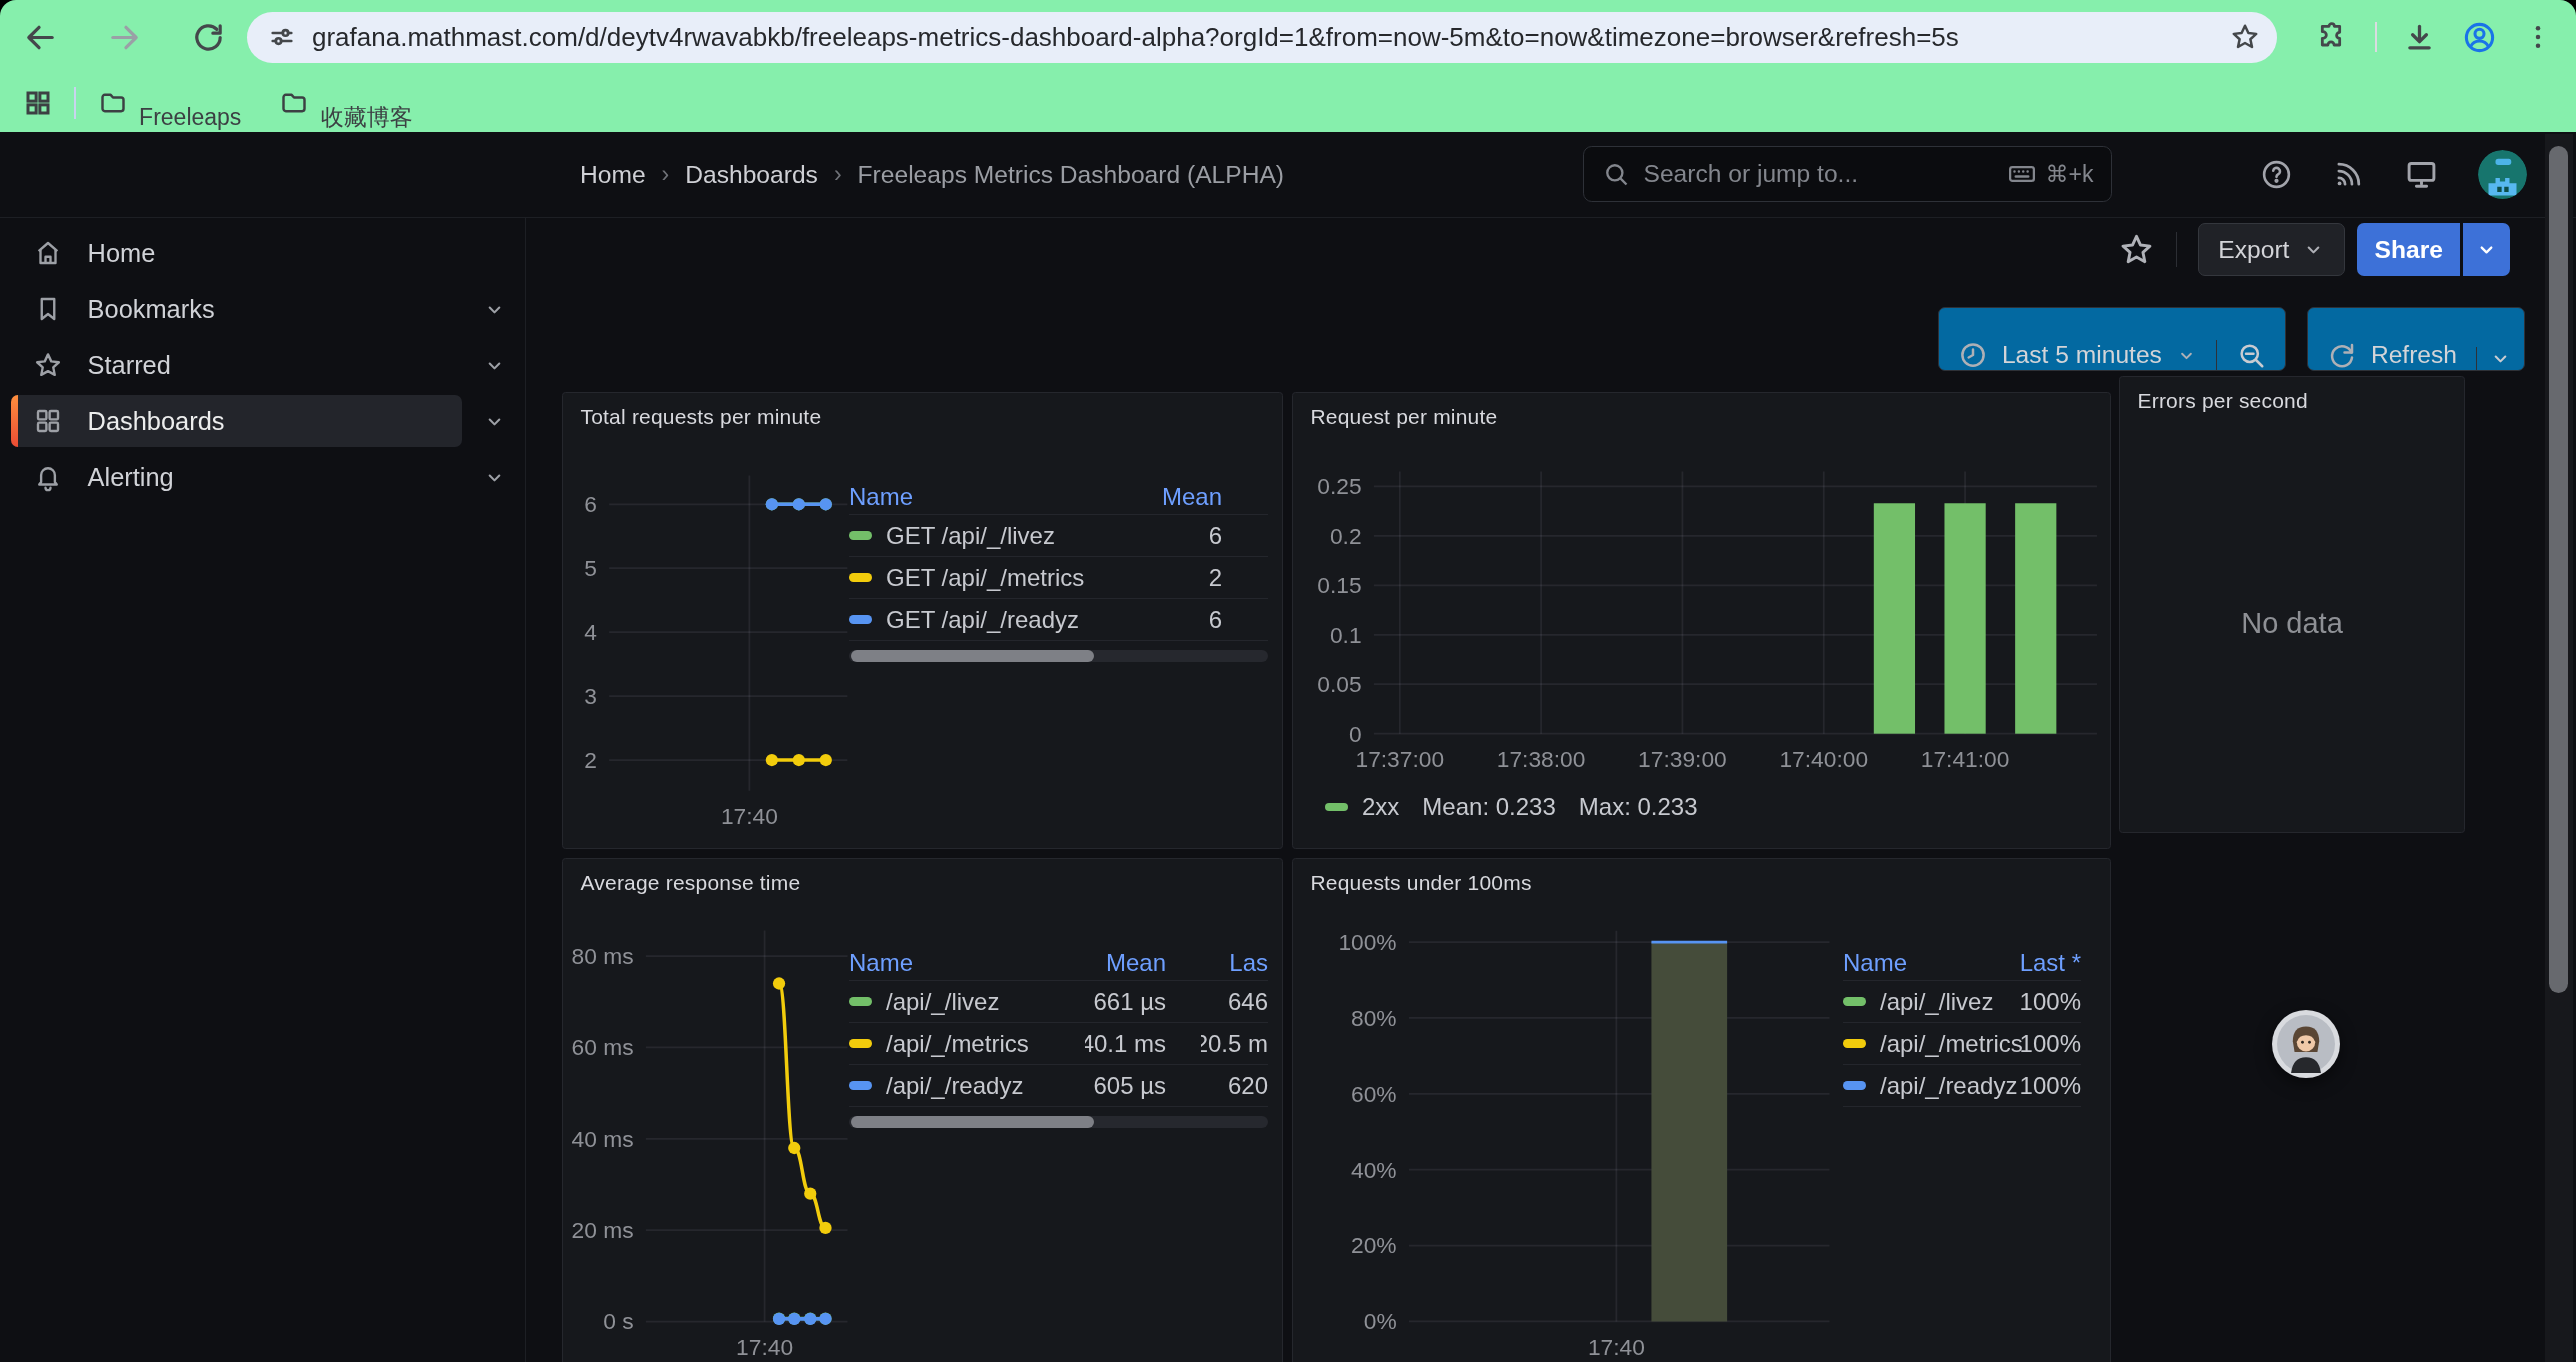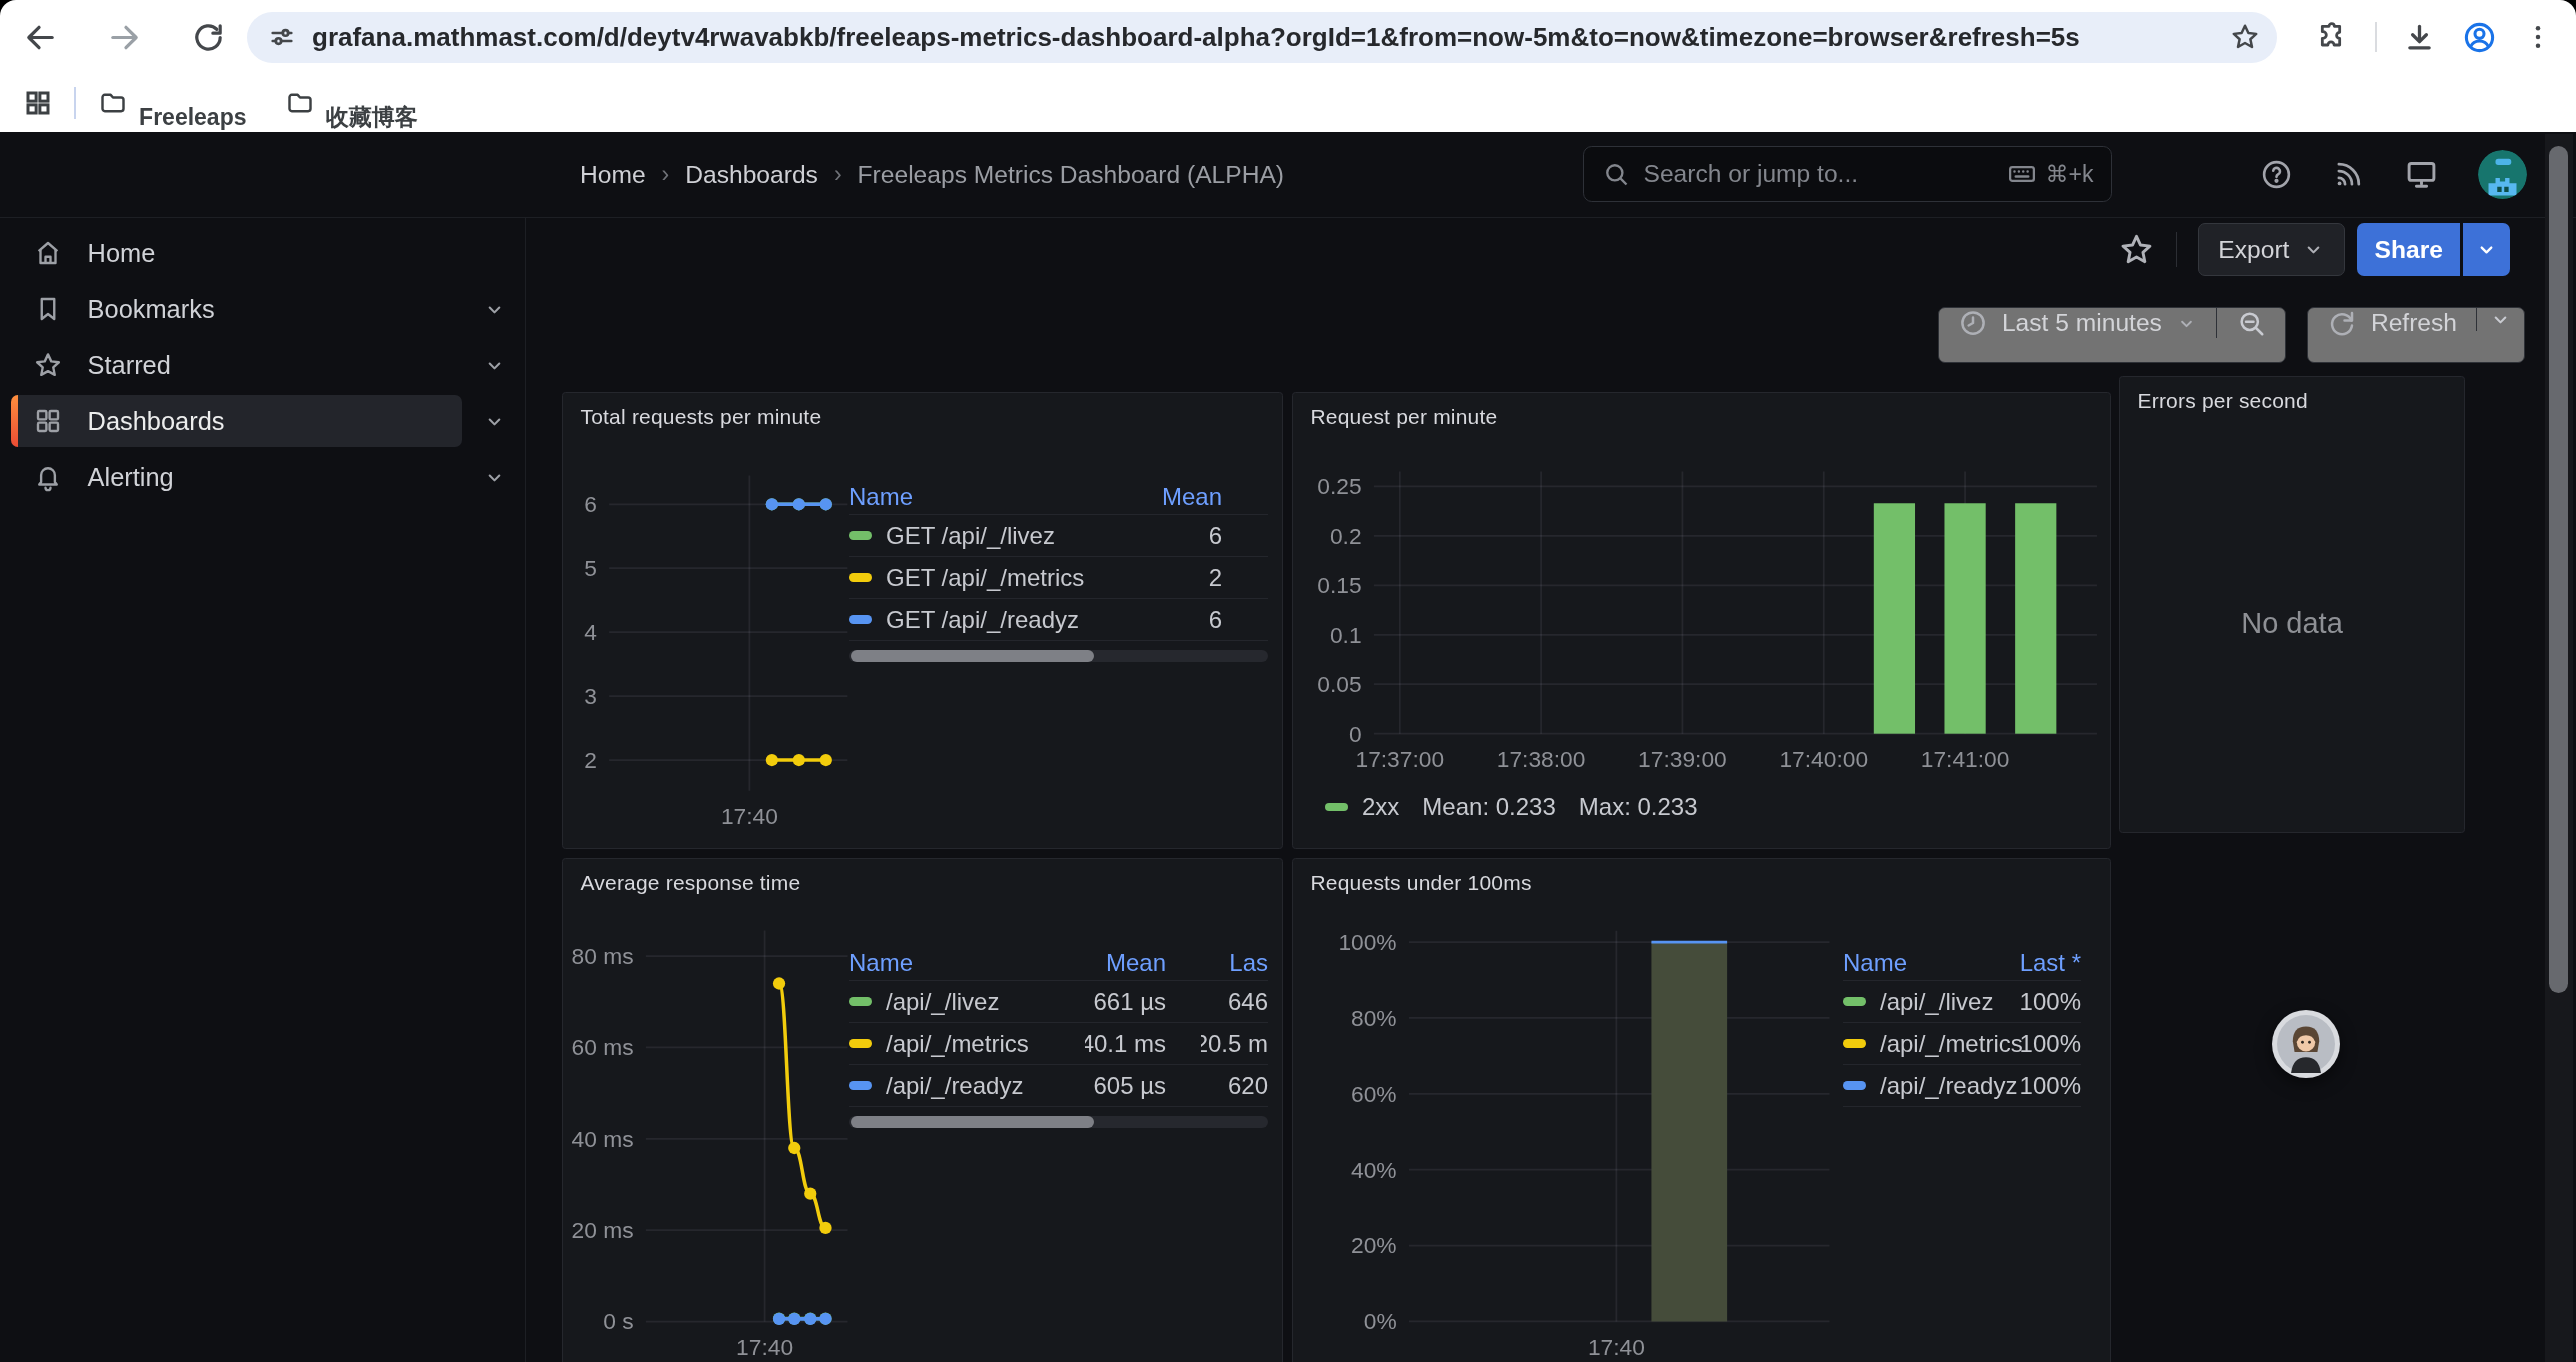--- a/index.html
+++ b/index.html
@@ -2,21 +2,21 @@
 <html style="font-size:14px"><head>
 <meta charset="utf-8">
 <style>
   html,body{margin:0;padding:0;background:#000;}
   body{width:2576px;height:1363px;overflow:hidden;position:relative;
        font-family:"Liberation Sans",sans-serif;-webkit-font-smoothing:antialiased;}
   svg{display:block}
   svg text{font-family:"Liberation Sans",sans-serif}
 
   
-  .browser{position:absolute;top:0;left:0;right:0;height:147px;background:#ffffff;border-radius:16px 16px 0 0;font-weight:bold;}
+  .browser{position:absolute;top:0;left:0;right:0;height:147px;background:#86efac;border-radius:16px 16px 0 0;}
   .toolbar{height:74px;display:flex;align-items:center;padding-left:16px;box-sizing:border-box;}
   .tb-btn{width:49px;height:49px;display:flex;align-items:center;justify-content:center;color:#44474b;background:none;border:none;padding:0;flex:0 0 auto;}
   .tb-btn+.tb-btn{margin-left:35px;}
   .tb-btn.disabled{color:#9aa0a6;}
   .url-pill{flex:1;height:51px;border-radius:25.4px;background:#e8eef9;display:flex;align-items:center;padding:0 21px;margin:0 14px;position:relative;min-width:0;}
   .url-text{font-size:26px;color:#26282c;white-space:nowrap;overflow:hidden;margin-left:16px;flex:1;min-width:0;}
   .pill-star{position:absolute;right:17.5px;color:#44474b;}
   .tb-right{display:flex;align-items:center;padding-right:23px;color:#44474b;}
   .tb-right>*{margin-left:26px;}
   .tb-sep{width:1.8px;height:30px;background:#dadce0;}
@@ -56,21 +56,21 @@
   .subbar{position:absolute;left:526px;top:0;right:0;height:63px;display:flex;align-items:center;justify-content:flex-end;padding-right:66px;box-sizing:border-box;}
   .sb-star{color:#b0b2b8;background:none;border:none;padding:0;display:flex;}
   .sb-sep{width:0.9px;height:35px;background:#2c2e34;margin:0 21px;}
   .btn{display:flex;align-items:center;height:53px;border:0.9px solid #34373d;border-radius:7px;background:#202227;color:#d3d4d8;font-size:24.6px;padding:0 19px;box-sizing:border-box;}
   .btn .cv{margin-left:12.3px;color:#aeb0b6;}
   .share{display:flex;margin-left:12.3px;}
   .share .main{display:flex;align-items:center;height:53px;background:#3d71d8;color:#fff;font-weight:bold;font-size:24.6px;padding:0 17.5px;border-radius:7px 0 0 7px;}
   .share .caret{width:47px;height:53px;background:#3d71d8;border-radius:0 7px 7px 0;margin-left:2.6px;display:flex;align-items:center;justify-content:center;color:#fff;}
 
   .timebar{position:absolute;top:89px;right:51px;height:56px;display:flex;}
-  .tgroup{display:flex;height:56px;border:0.9px solid #2e3137;border-radius:7px;background:#737373;box-sizing:border-box;align-items:flex-start;}
+  .tgroup{display:flex;height:64px;border:0.9px solid #2e3137;border-radius:7px;background:#0369a1;box-sizing:border-box;align-items:flex-end;}
   .tgroup+.tgroup{margin-left:21px;}
   .tg-main{display:flex;align-items:center;padding:0 19px;font-size:24.6px;color:#d3d4d8;}
   .tg-main .ic{color:#aeb0b6;margin-right:14px;}
   .tg-main .cv{margin-left:14px;color:#aeb0b6;}
   .tg-seg{width:68px;border-left:0.9px solid #2e3137;display:flex;align-items:center;justify-content:center;color:#c9cbd1;}
   .tg-seg.narrow{width:47px;}
 
   
   .panel{position:absolute;background:#16181c;border:0.9px solid #25272d;border-radius:3.5px;box-sizing:border-box;}
   .p-title{position:absolute;left:17.5px;top:12.3px;margin:0;font-size:21px;font-weight:500;color:#d8d9de;letter-spacing:0.2px;}

